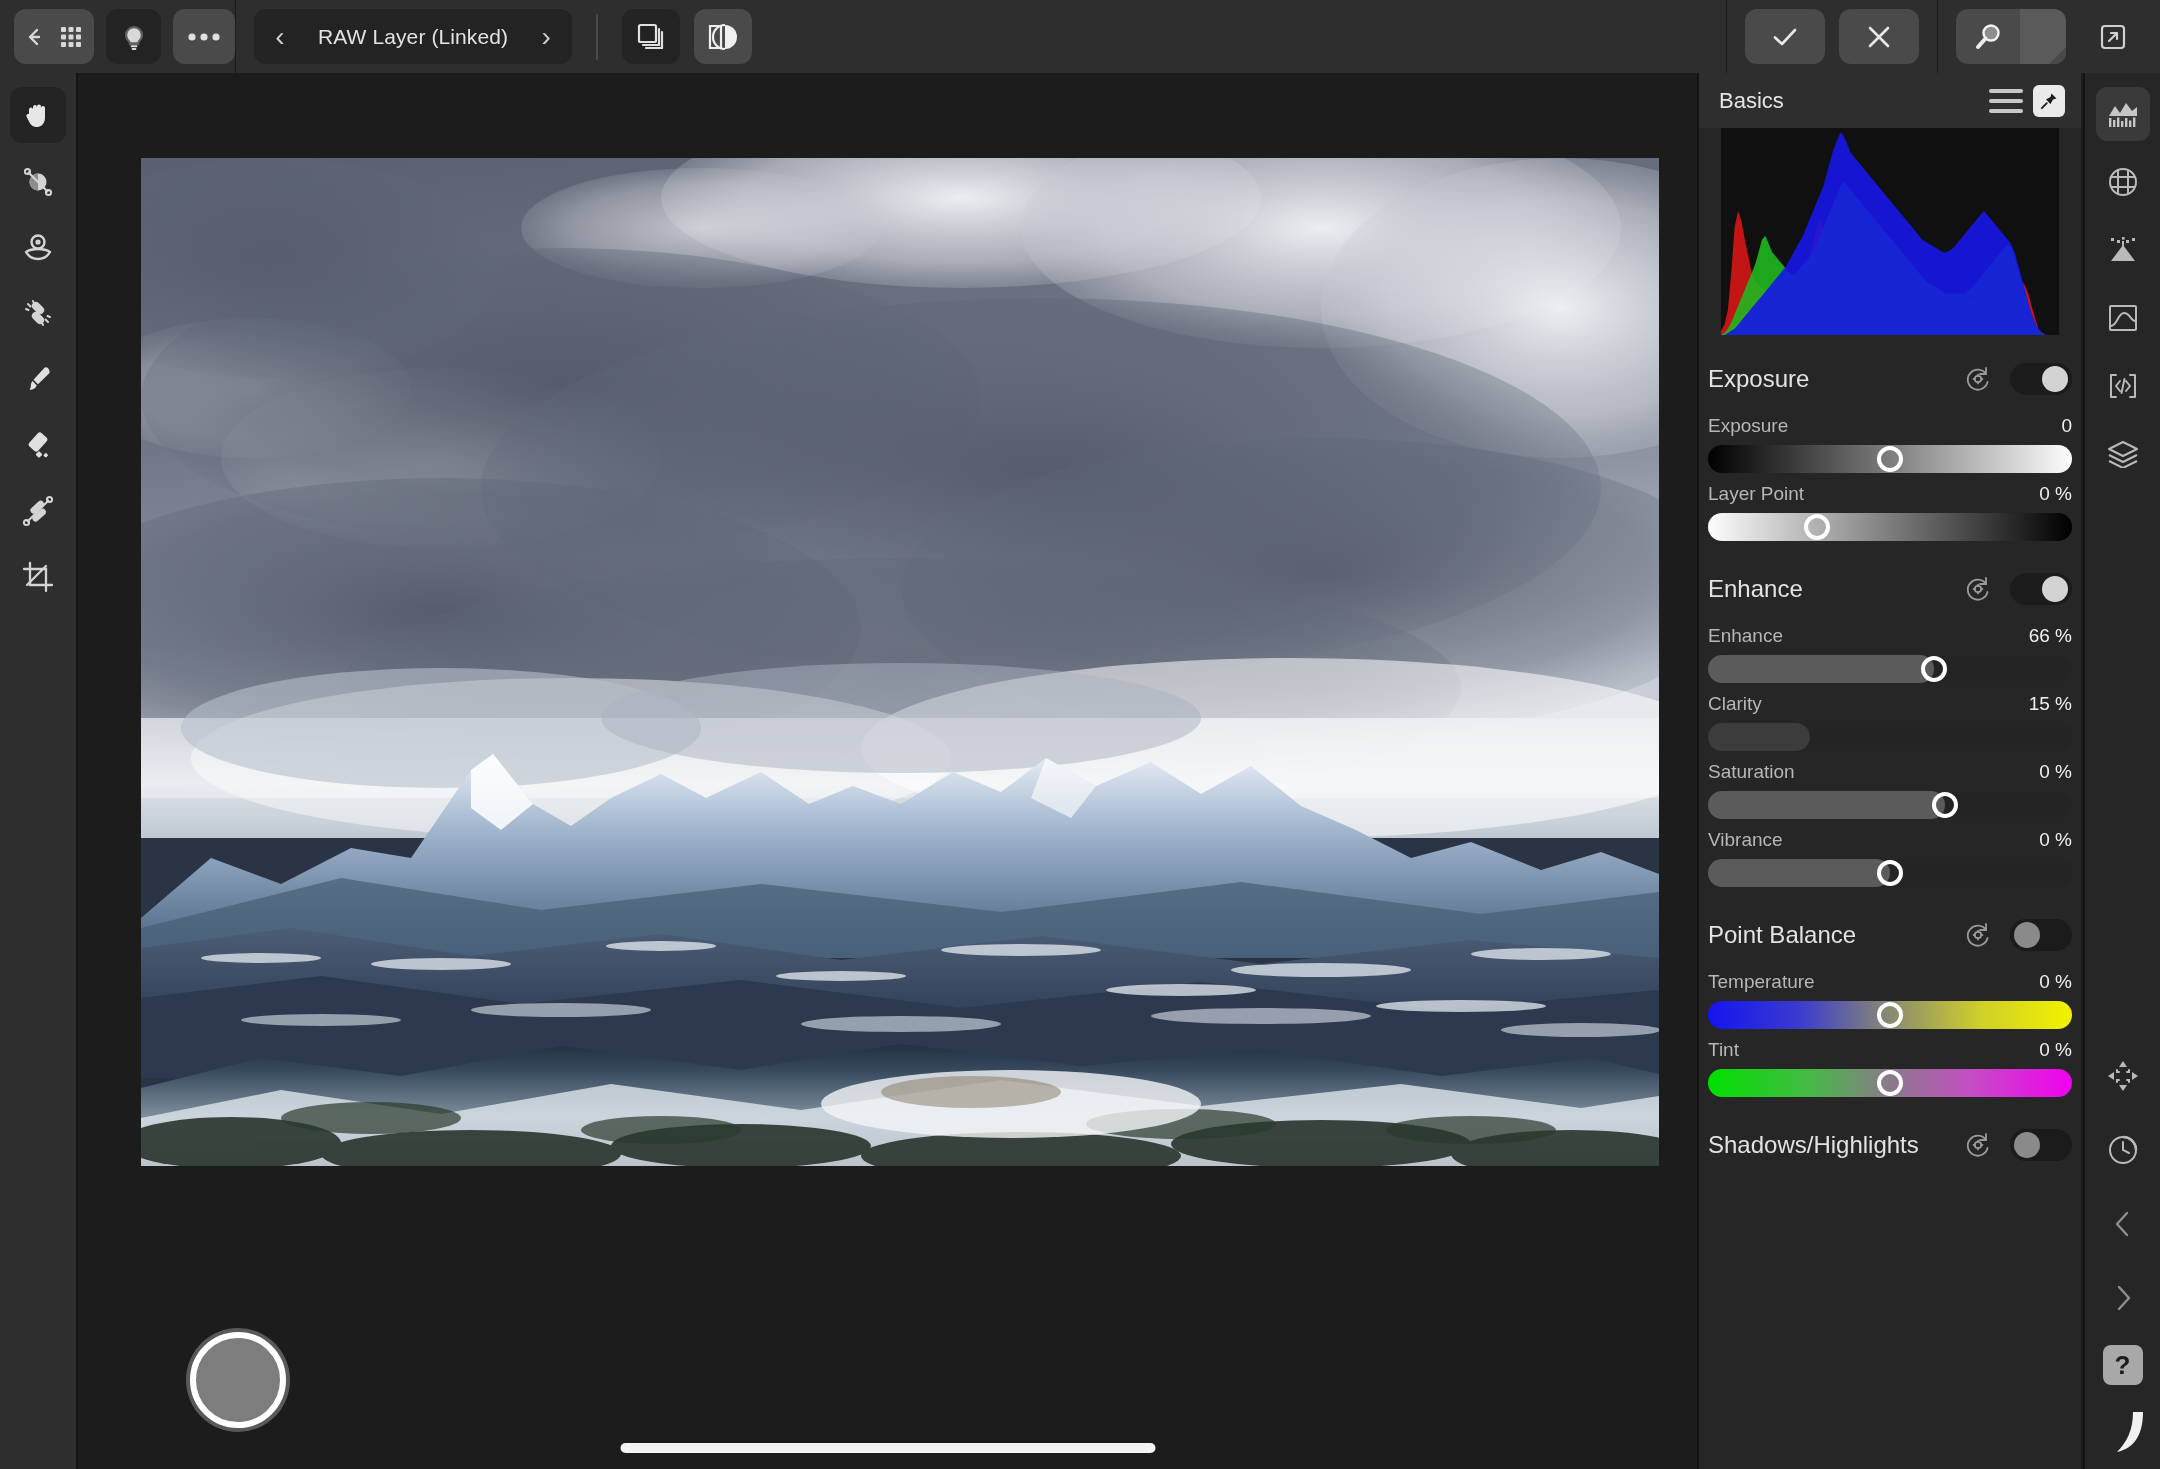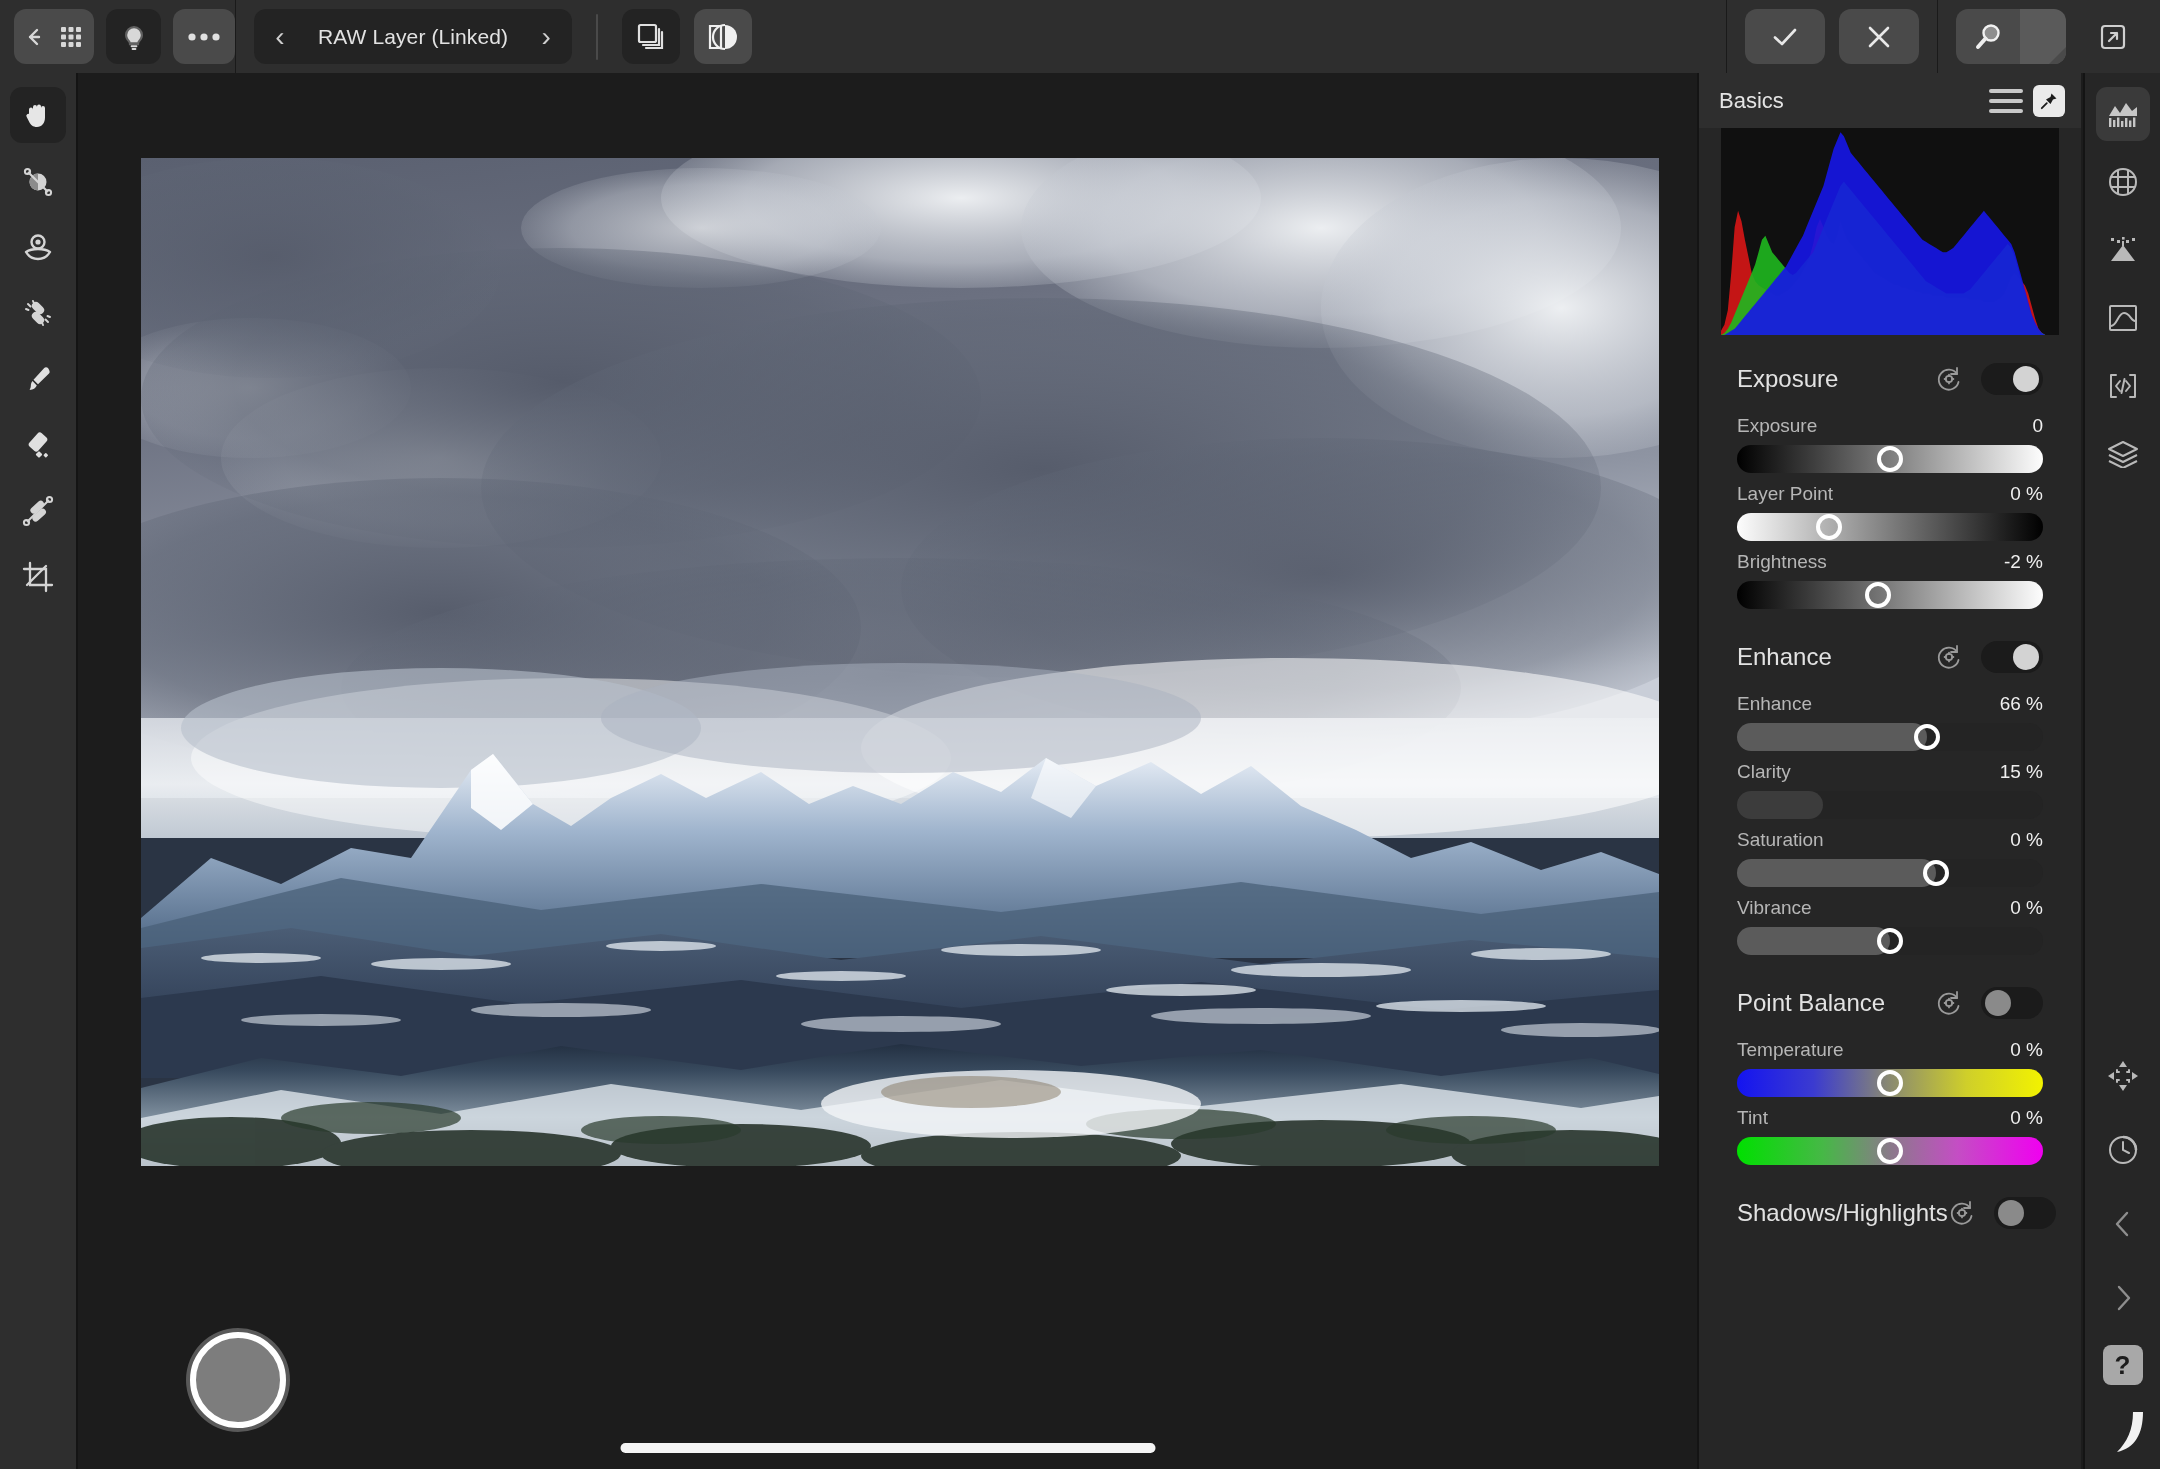--- a/index.html
+++ b/index.html
@@ -110,21 +110,21 @@
 
   .rp-body { padding: 0 0 0 0; }
   .sect-label { color: #cfcfcf; font-size: 20px; padding: 22px 0 12px 22px; }
 
   .histo-wrap {
     margin: 0 22px; height: 207px; background: #101010;
     position: relative; overflow: hidden;
   }
   .histo-wrap svg { position:absolute; left:0; top:0; width:100%; height:100%; }
 
-  .group { padding: 0 38px; }
+  .group { padding: 0 9px; }
   .group-head {
     display: flex; align-items: center; justify-content: space-between;
     padding: 28px 0 14px 0;
   }
   .group-title { color: #e2e2e2; font-size: 24px; }
   .group-ctrls { display: flex; align-items: center; gap: 18px; }
   .reseticon { width: 28px; height: 28px; color: #9a9a9a; cursor: pointer; }
   .toggle {
     width: 62px; height: 32px; border-radius: 16px; background: #1b1b1b;
     position: relative; cursor: pointer;
@@ -567,29 +567,20 @@
             </div>
             <div class="row">
               <div class="row-top">
                 <span class="row-name">Layer Point</span>
                 <span class="row-val">0 %</span>
               </div>
               <div class="slider sl-gradkr">
                 <div class="thumb" style="left: 30%;"></div>
               </div>
             </div>
-            <div class="row">
-              <div class="row-top">
-                <span class="row-name">Brightness</span>
-                <span class="row-val">-2 %</span>
-              </div>
-              <div class="slider sl-gradk">
-                <div class="thumb" style="left: 46%;"></div>
-              </div>
-            </div>
           </div>
           <div class="group">
             <div class="group-head">
               <div class="group-title">Enhance</div>
               <div class="group-ctrls">
                 <svg class="reseticon" viewBox="0 0 28 28" fill="none" stroke="#9a9a9a" stroke-width="1.8">
                   <path d="M22 9a10 10 0 1 0 1.5 8" stroke-linecap="round"></path>
                   <path d="M22 3 V9 H16" stroke-linecap="round" stroke-linejoin="round"></path>
                   <circle cx="14" cy="14" r="3.2"></circle>
                   <path d="M14 9.6 V11 M14 17 V18.4 M9.6 14 H11 M17 14 H18.4" stroke-linecap="round"></path>

